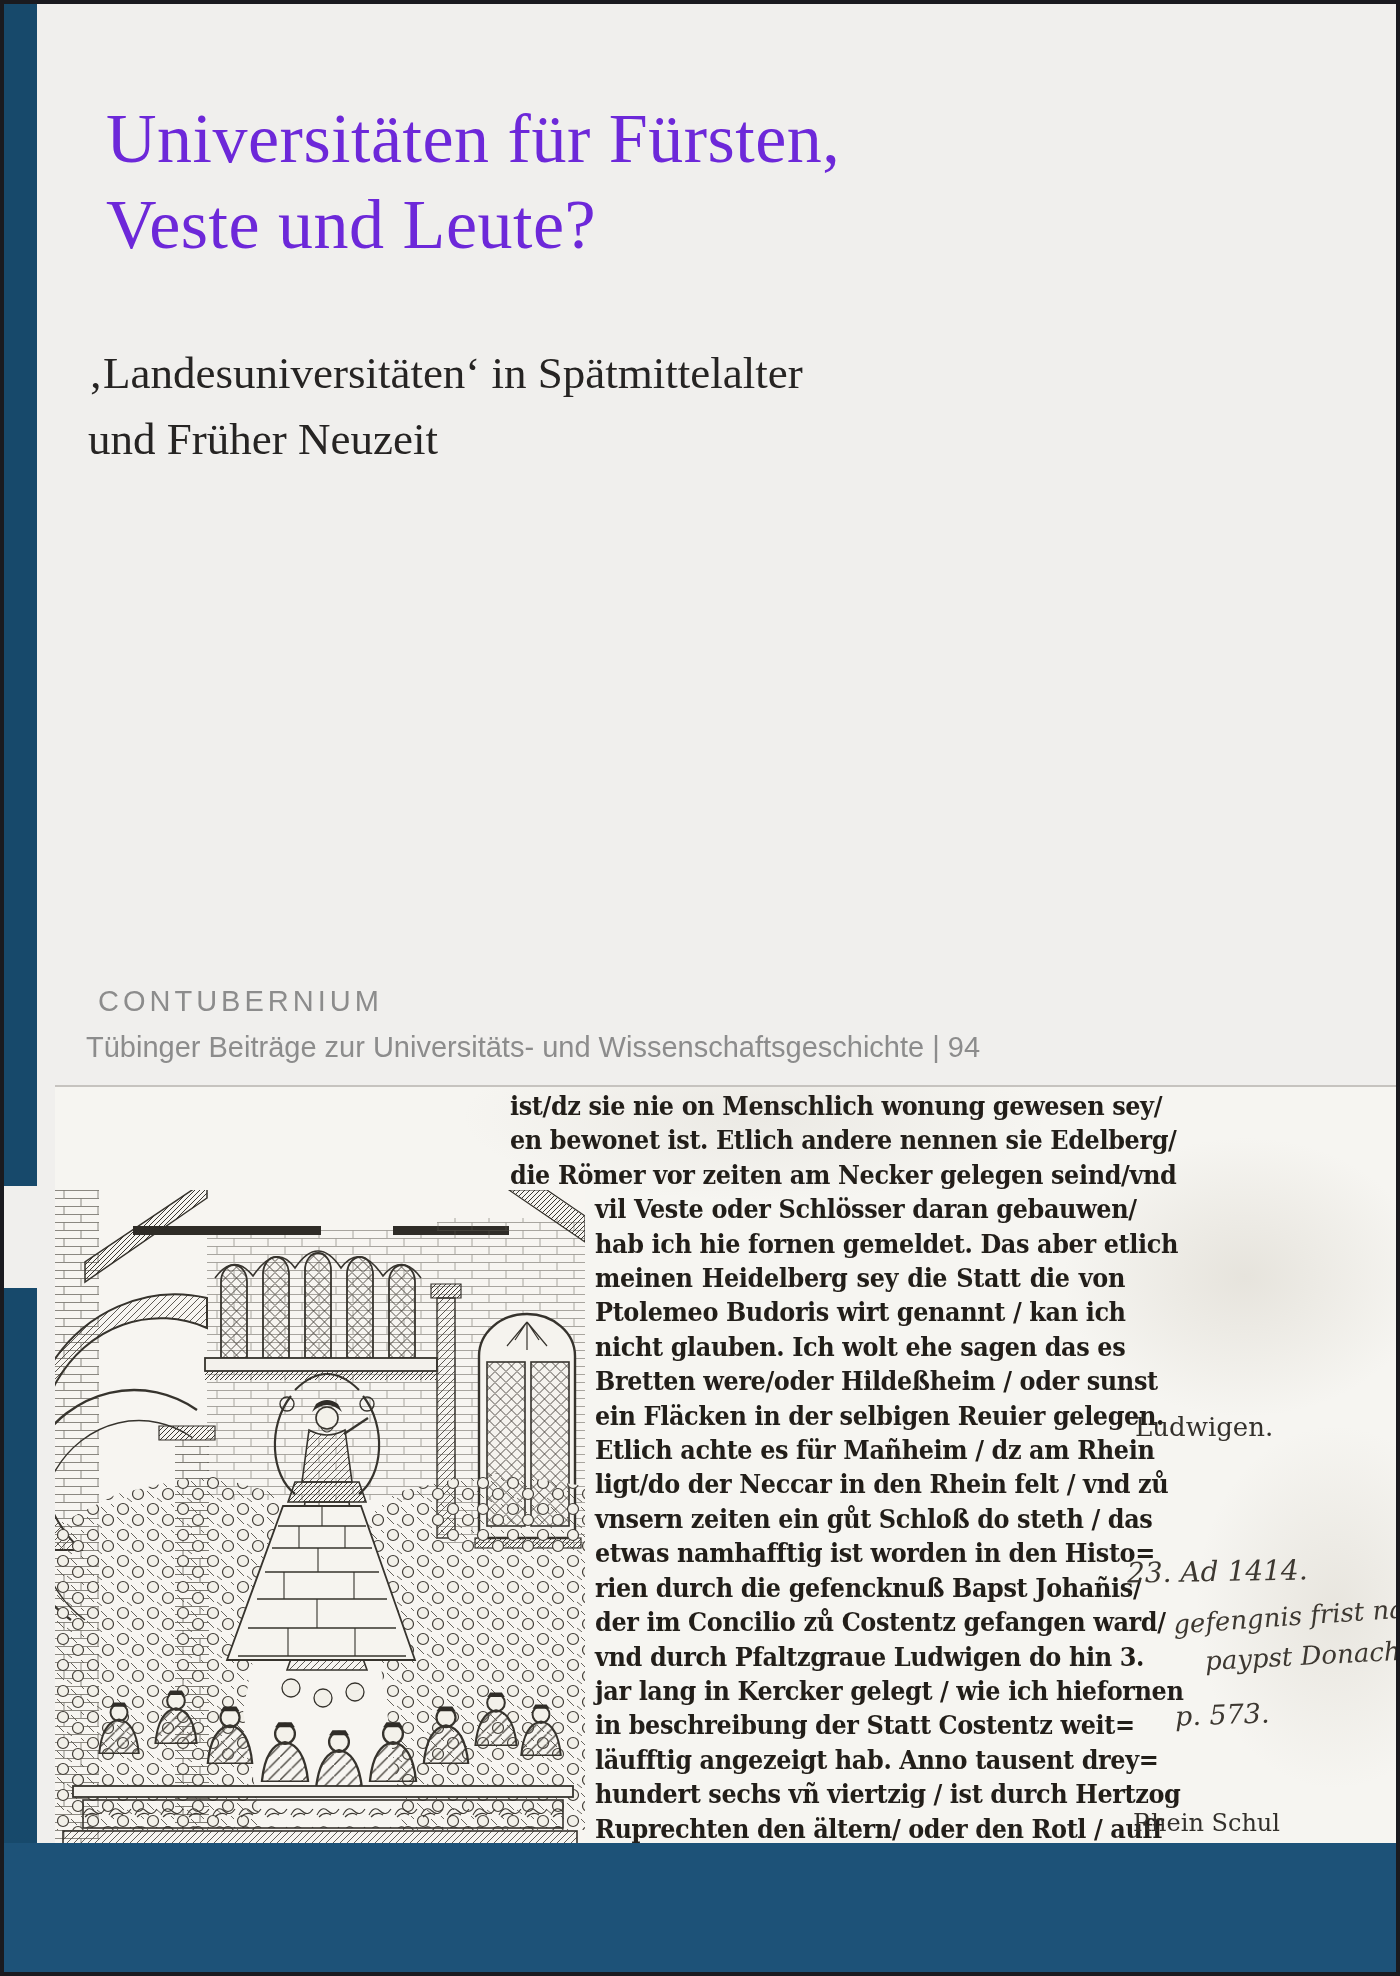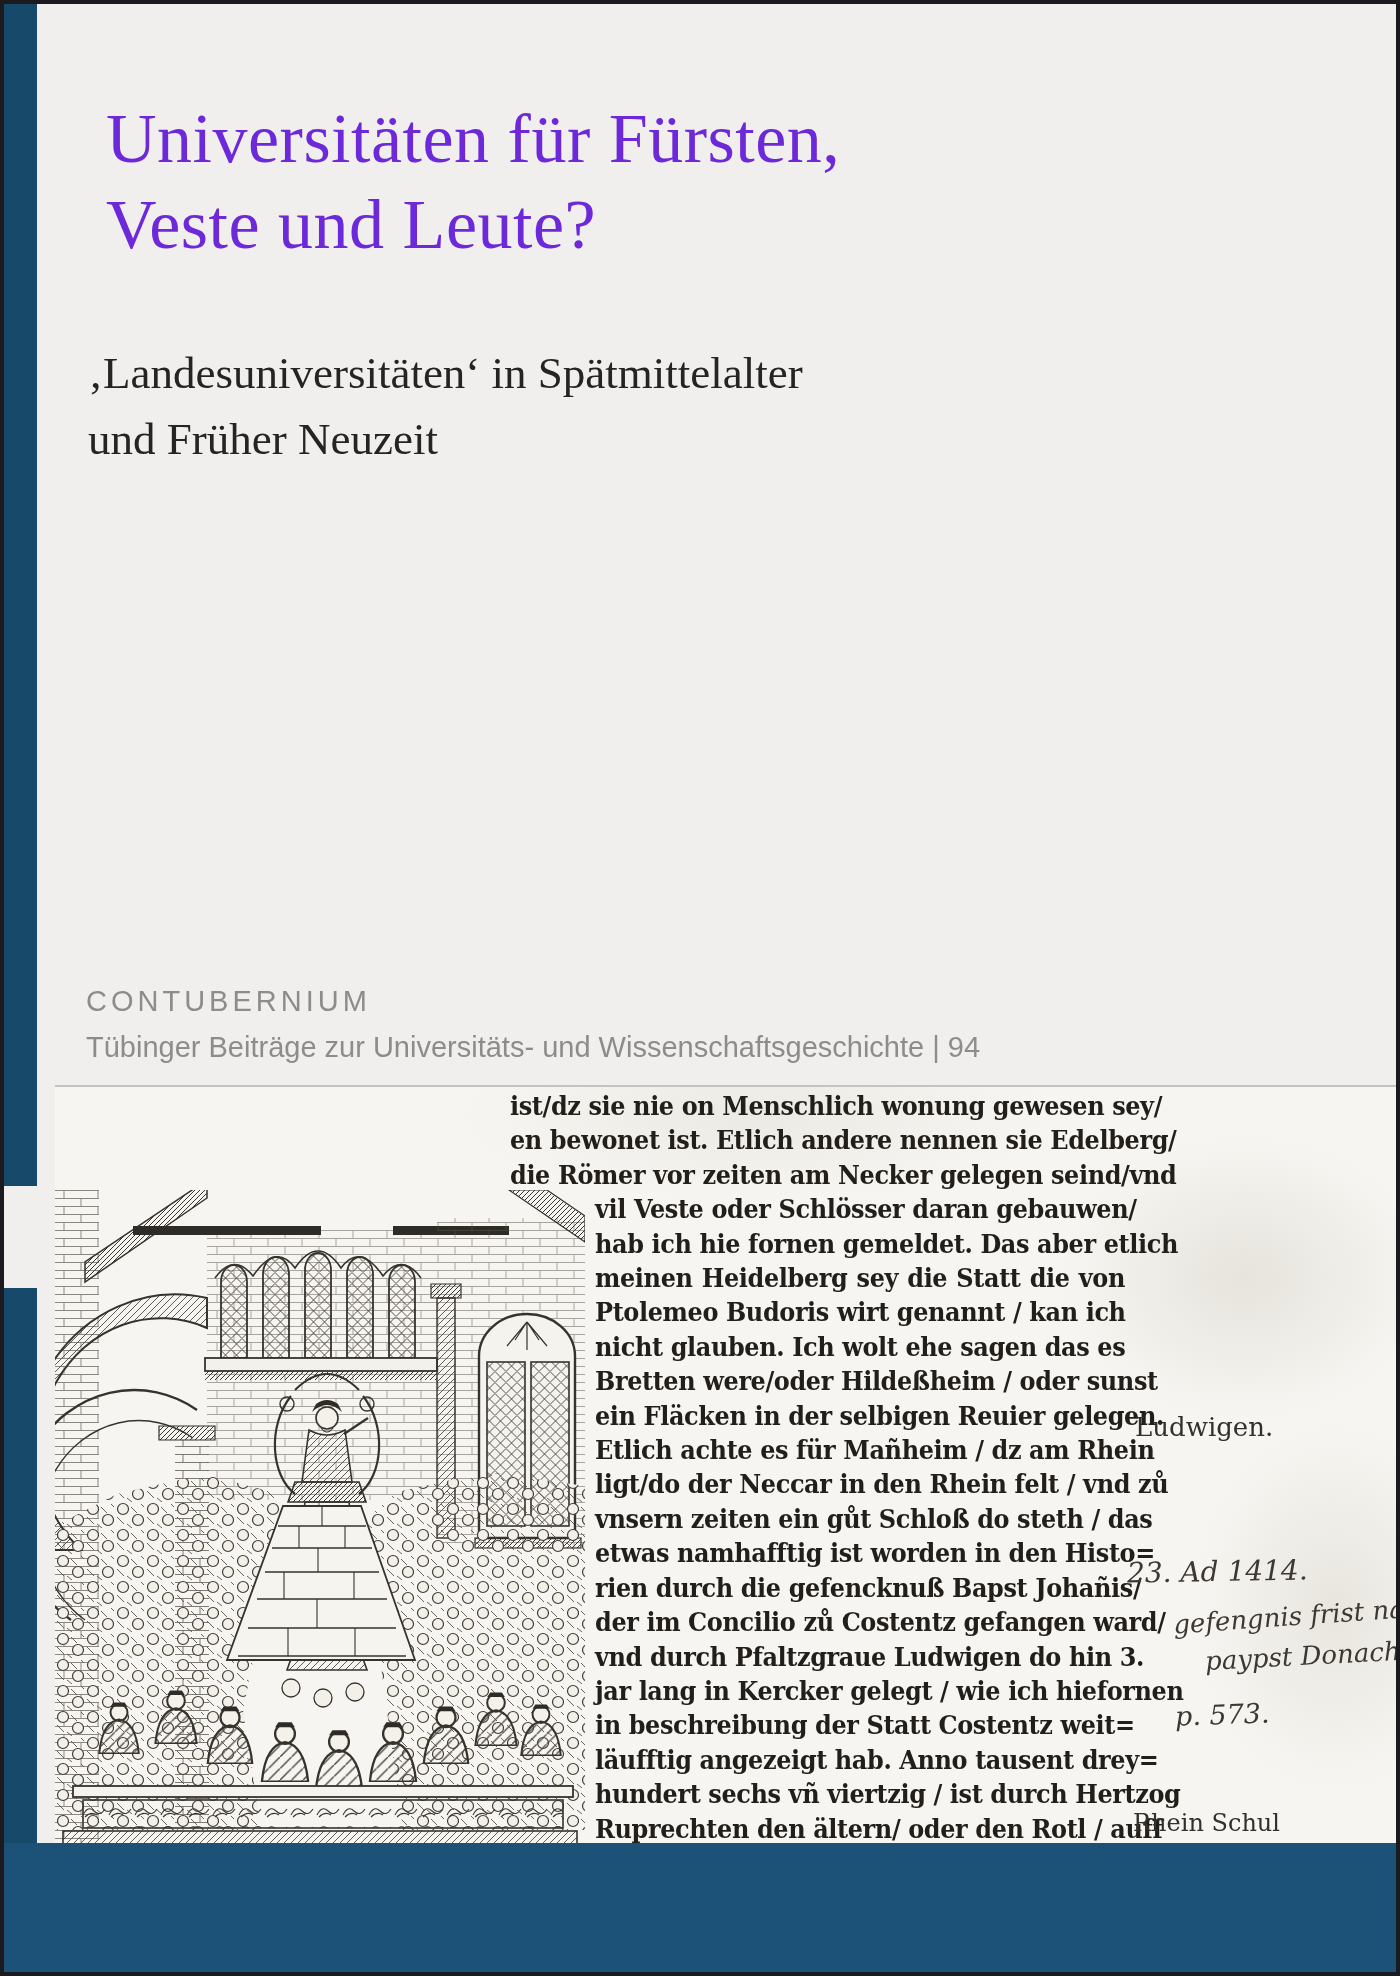--- a/index.html
+++ b/index.html
@@ -12,21 +12,21 @@
   
   .spine{position:absolute;left:0;top:0;width:33px;height:100%;background:#17496b;z-index:1;}
   .spine-gap{position:absolute;left:0;top:1182px;width:33px;height:102px;background:#f0efed;z-index:4;}
   
   .titleblock{position:absolute;left:84px;top:92px;z-index:2;color:#6d28d9;margin-left:18px;}
   .title{font-size:70px;line-height:86px;letter-spacing:0.5px;}
   .subtitle{position:absolute;left:84px;top:336px;font-size:45px;line-height:66px;color:#262423;z-index:2;}
   .editors{position:absolute;left:84px;top:607px;font-size:43px;line-height:64px;color:#262423;z-index:2;}
   .series{position:absolute;left:82px;top:974px;font-family:"Liberation Sans",sans-serif;
     font-size:29px;line-height:46px;color:#8c8c8c;z-index:2;}
-  .series .sname{letter-spacing:4px;}
+  .series .sname{letter-spacing:4px;margin-left:12px;}
   
   .banner{position:absolute;left:0;top:1089px;width:478px;height:97px;background:#187ab4;z-index:5;
     display:flex;align-items:center;}
   .banner span{font-family:"Liberation Sans",sans-serif;font-weight:bold;font-size:37px;
     color:#e9f5fc;padding-left:100px;letter-spacing:0.5px;}
   
   .scan{position:absolute;left:51px;top:1083px;width:1361px;height:760px;z-index:3;
     background:
       radial-gradient(ellipse 260px 200px at 1190px 190px, rgba(175,166,148,0.22), rgba(175,166,148,0) 70%),
       radial-gradient(ellipse 200px 260px at 1280px 520px, rgba(170,160,140,0.18), rgba(170,160,140,0) 70%),

